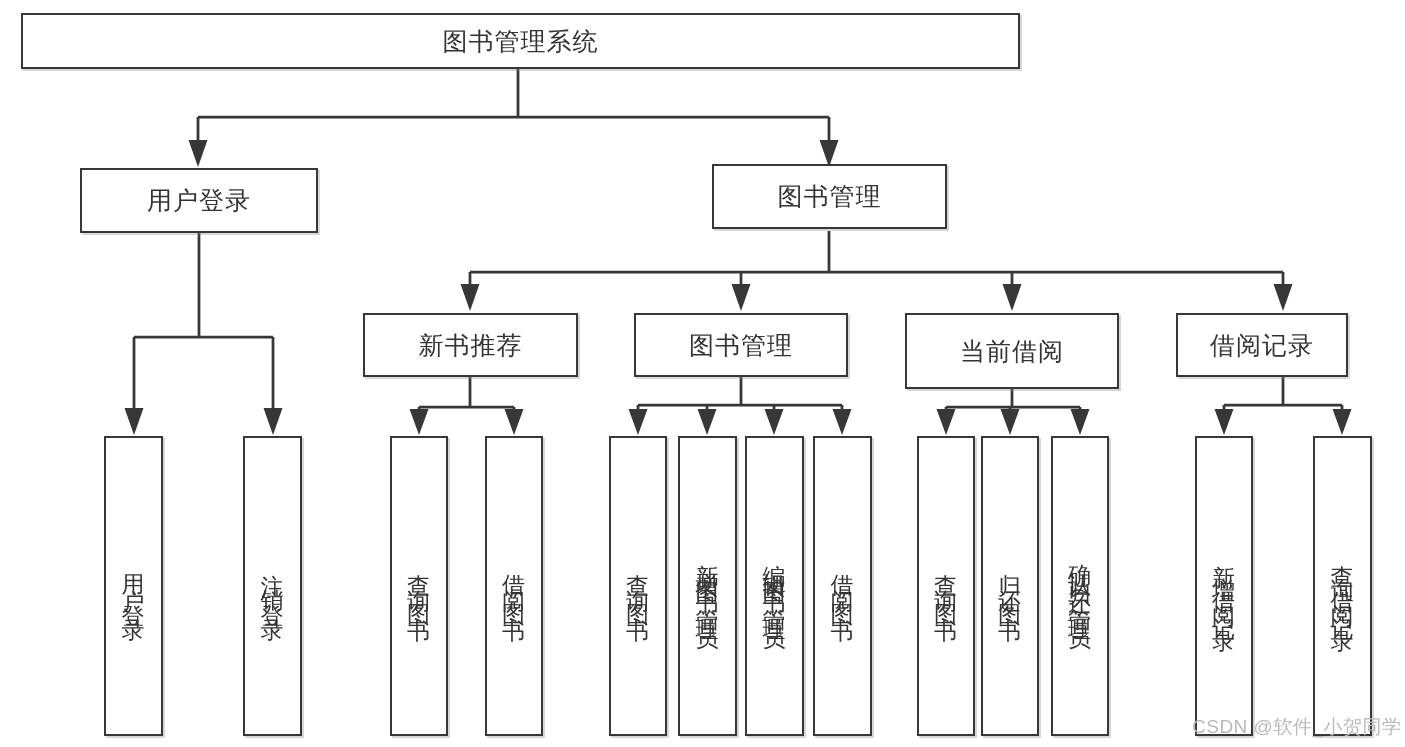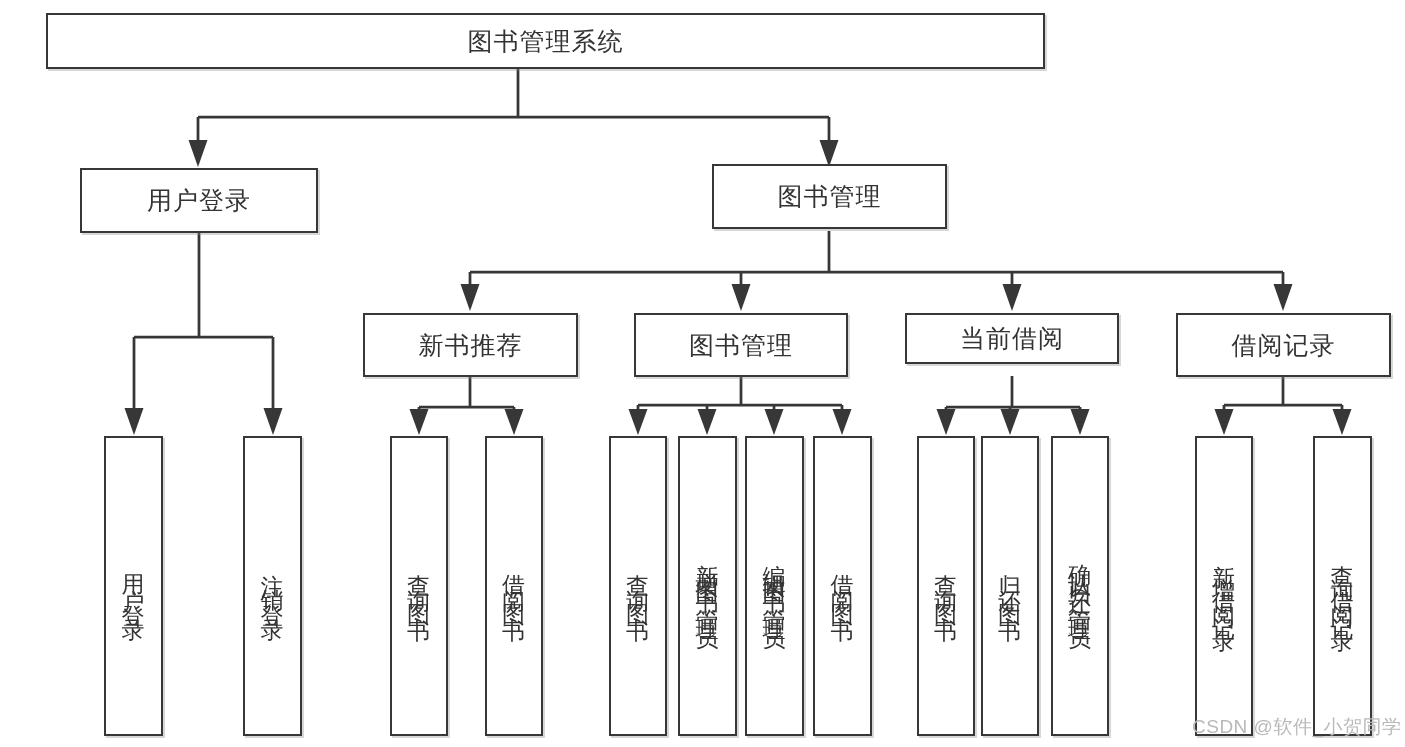--- a/index.html
+++ b/index.html
@@ -72,41 +72,41 @@
       <polygon class="arrow" points="1000.5,409 1019.5,409 1010,435"></polygon>
       <polygon class="arrow" points="1070.5,409 1089.5,409 1080,435"></polygon>
     </g>
     <g>
       <path class="edge" d="M1283 376 V405 M1224 405 H1342 M1224 405 V414 M1342 405 V414"></path>
       <polygon class="arrow" points="1214.5,409 1233.5,409 1224,435"></polygon>
       <polygon class="arrow" points="1332.5,409 1351.5,409 1342,435"></polygon>
     </g>
   </svg>
 
-  <div class="box h" style="left:21px;top:13px;width:999px;height:56px;margin-left:25px;">
+  <div class="box h" style="left:21px;top:13px;width:999px;height:56px;">
     <span>图书管理系统</span>
   </div>
 
   <div class="box h" style="left:80px;top:168px;width:238px;height:65px;">
     <span>用户登录</span>
   </div>
   <div class="box h" style="left:712px;top:164px;width:235px;height:65px;">
     <span>图书管理</span>
   </div>
 
   <div class="box h" style="left:363px;top:313px;width:215px;height:64px;">
     <span>新书推荐</span>
   </div>
   <div class="box h" style="left:634px;top:313px;width:214px;height:64px;">
     <span>图书管理</span>
   </div>
-  <div class="box h" style="left:905px;top:313px;width:214px;height:51px;">
+  <div class="box h" style="left:905px;top:313px;width:214px;height:76px;">
     <span>当前借阅</span>
   </div>
-  <div class="box h" style="left:1176px;top:313px;width:215px;height:64px;">
+  <div class="box h" style="left:1176px;top:313px;width:172px;height:64px;">
     <span>借阅记录</span>
   </div>
 
   <div class="box leaf" style="left:104px;top:436px;width:59px;height:300px;">
     <span class="ls4">用户登录</span>
   </div>
   <div class="box leaf" style="left:243px;top:436px;width:59px;height:300px;">
     <span class="ls4">注销登录</span>
   </div>
 

